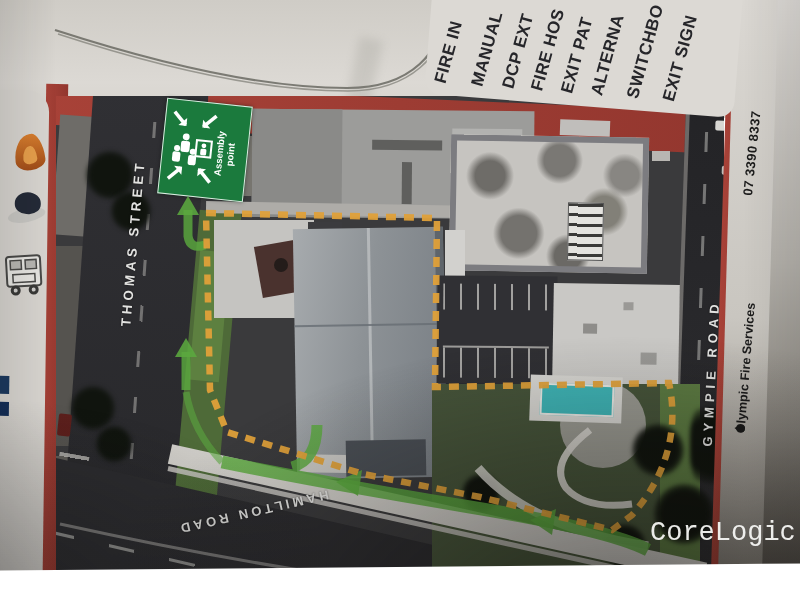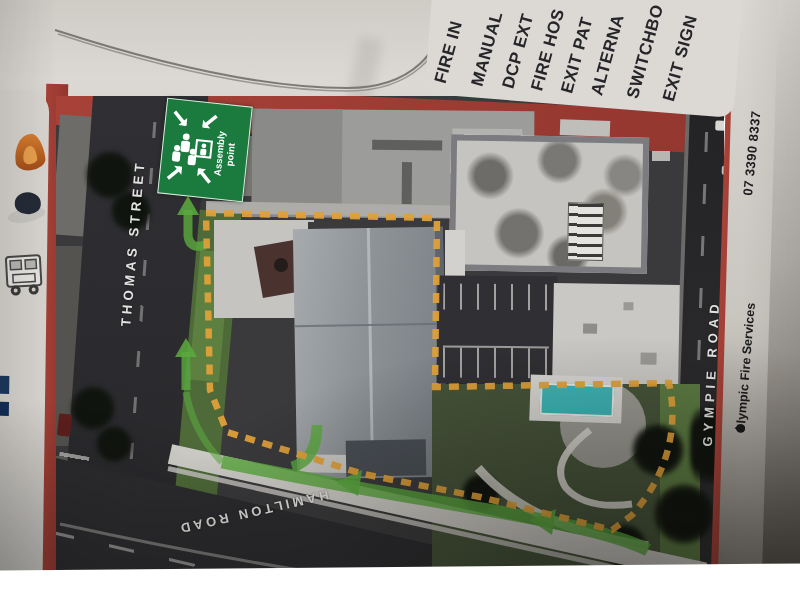--- a/index.html
+++ b/index.html
@@ -321,14 +321,15 @@
       <polygon points="188,196 177,215 199,215"></polygon>
       <polygon points="186,338 175,357 197,357"></polygon>
       <polygon points="336,482 362,470 358,496"></polygon>
       <polygon points="530,520 556,509 552,535"></polygon>
     </g>
 
     <path d="M 206,213 L 437,218 L 435,387 L 669,383 C 678,425 670,472 632,515 L 612,530 L 480,497 L 363,474 L 227,432 L 210,390 Z" fill="none" stroke="#dfa039" stroke-width="6.5" stroke-dasharray="10 8" opacity=".95"></path>
   </svg>
 
   <div class="abs" id="vignette"></div>
+  <div class="abs" id="watermark">CoreLogic</div>
   <div class="abs" id="bottomstrip"></div>
 </div>
 
 </body></html>

